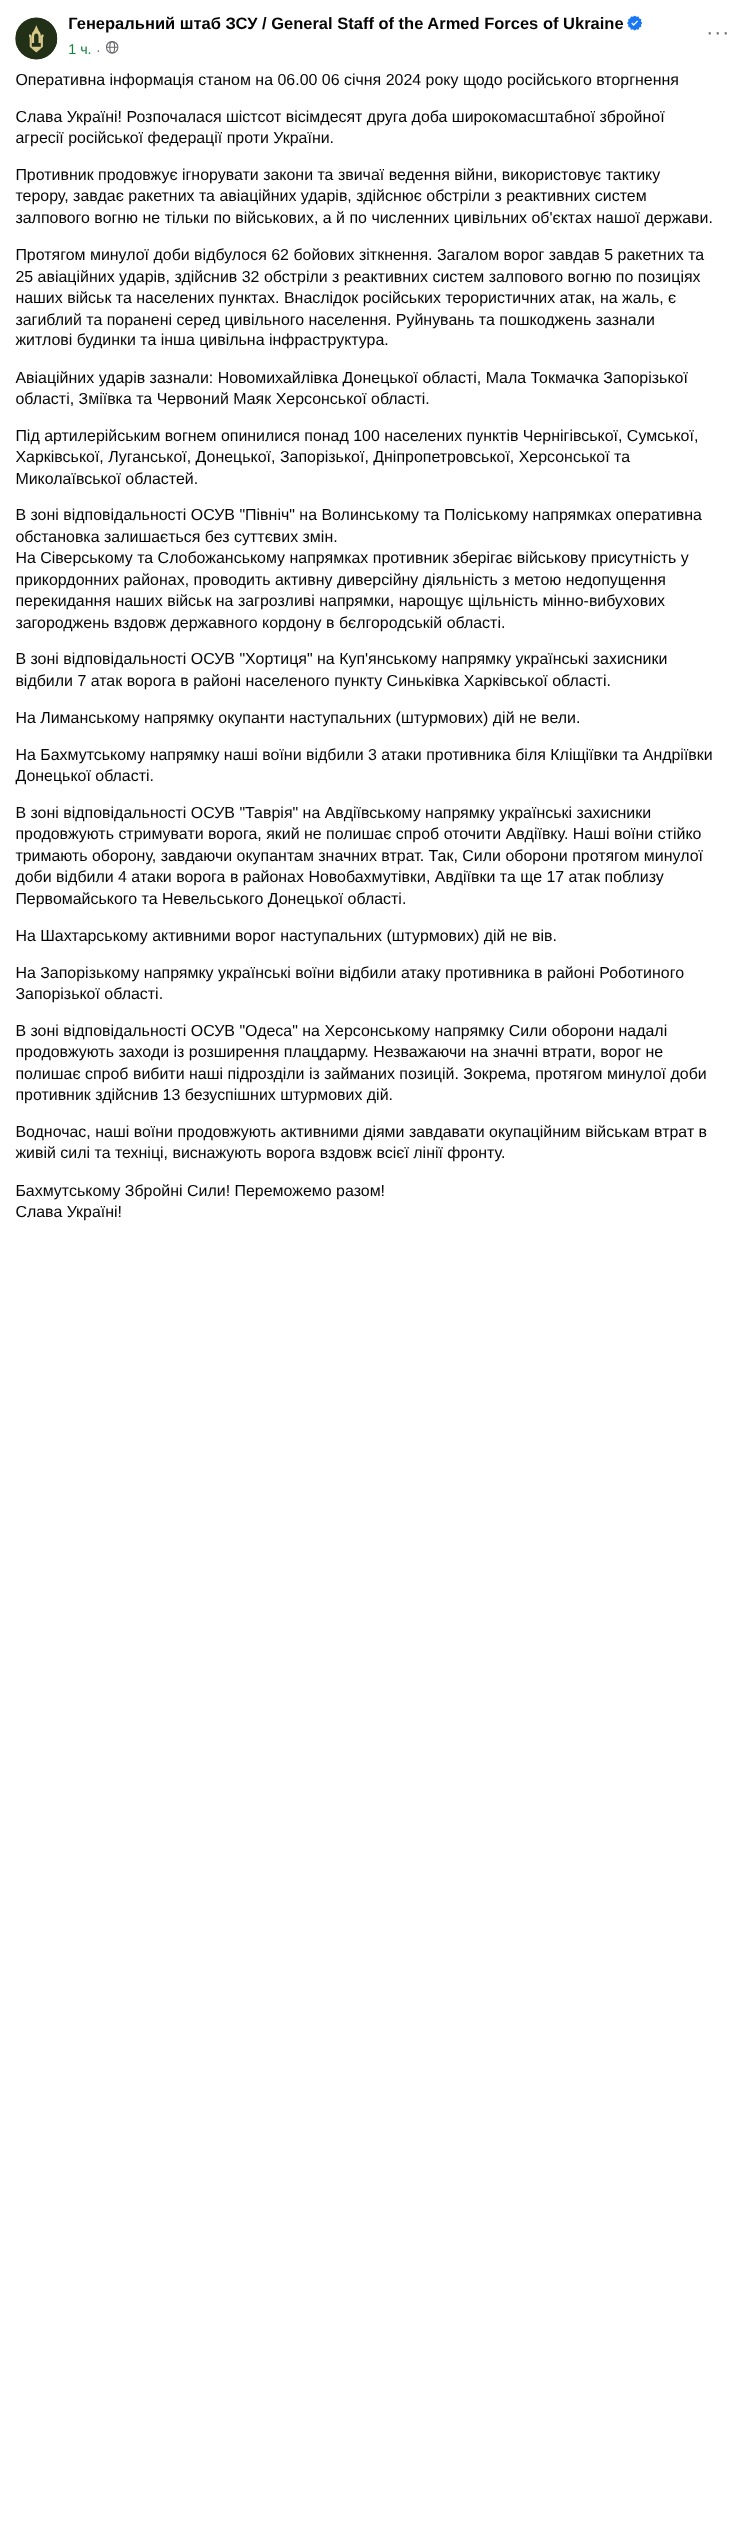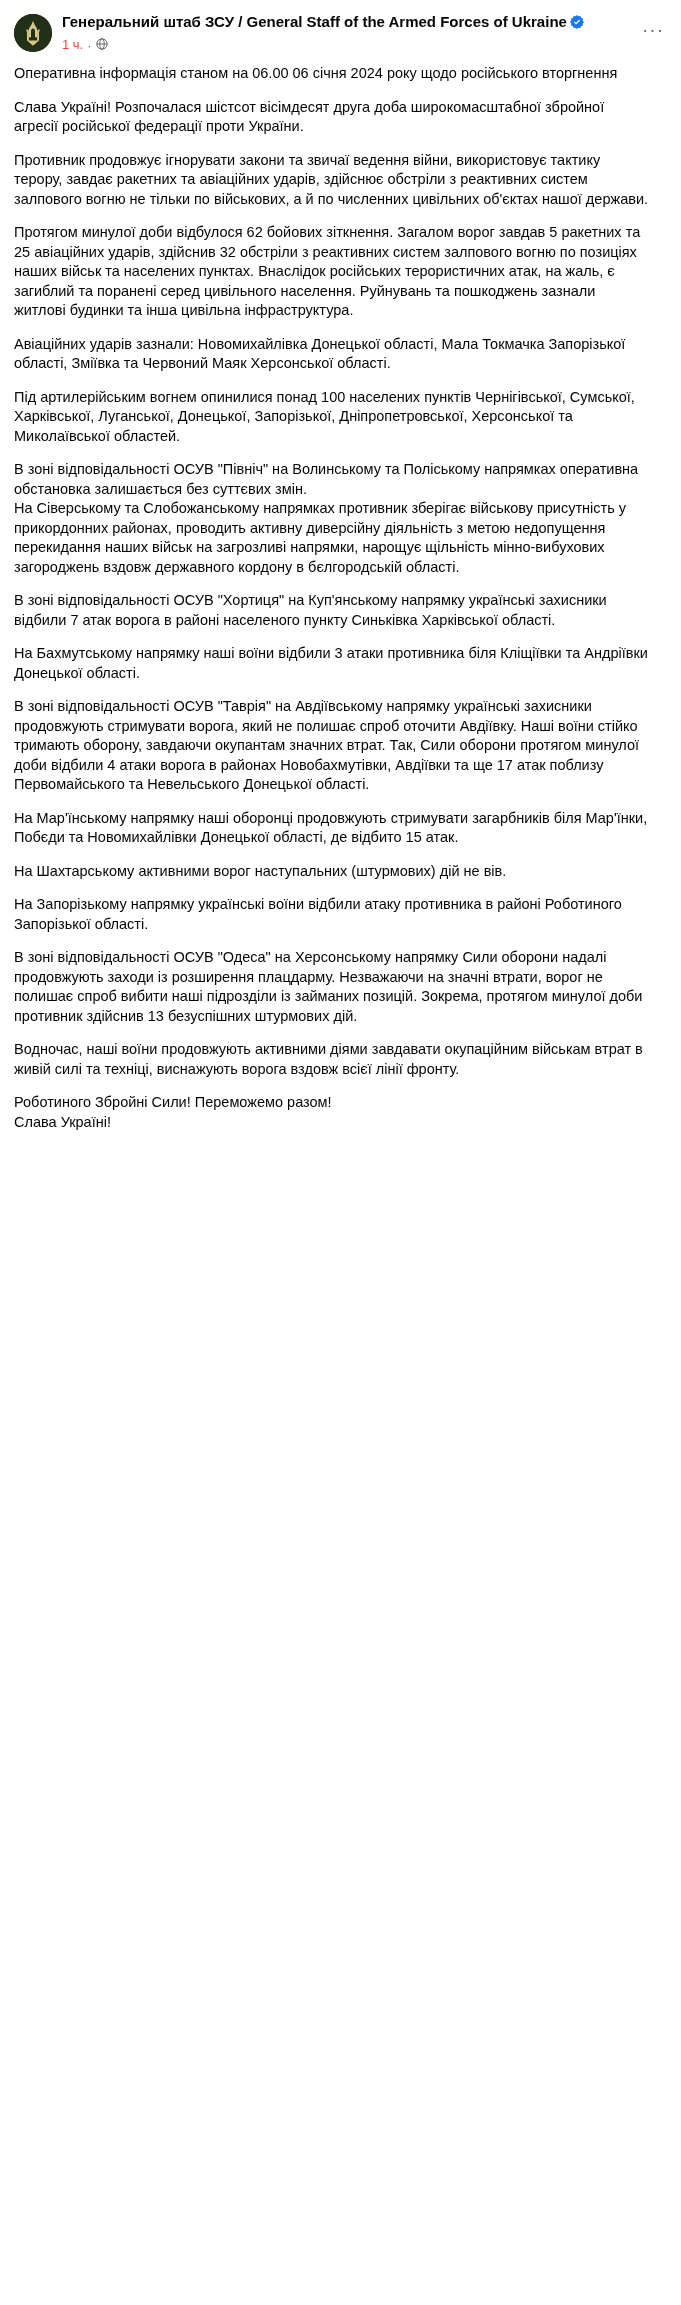--- a/index.html
+++ b/index.html
@@ -14,21 +14,21 @@
     -webkit-font-smoothing: antialiased;
   }
   .post {
     width: 681px;
     box-sizing: border-box;
     background: #ffffff;
     padding: 0;
   }
   .post-header {
     display: flex;
-    align-items: center;
+    align-items: flex-end;
     padding: 12px 30px 6px 14px;
     position: relative;
   }
   .avatar {
     width: 38px;
     height: 38px;
     min-width: 38px;
     border-radius: 50%;
     background: #2d3a1f;
     margin-right: 10px;
@@ -55,21 +55,21 @@
     vertical-align: -2px;
     margin-left: 3px;
   }
   .meta-row {
     display: flex;
     align-items: center;
     margin-top: 3px;
   }
   .timestamp {
     font-size: 13px;
-    color: #ef4444;
+    color: #15803d;
     line-height: 16px;
   }
   .meta-dot {
     color: #65676b;
     font-size: 13px;
     margin: 0 4px;
   }
   .globe-icon { display: inline-block; vertical-align: -2px; }
   .menu-button {
     position: absolute;
@@ -144,24 +144,24 @@
   <div class="post-body">
     <p>Оперативна інформація станом на 06.00 06 січня 2024 року щодо російського вторгнення</p>
     <p>Слава Україні! Розпочалася шістсот вісімдесят друга доба широкомасштабної збройної агресії російської федерації проти України.</p>
     <p>Противник продовжує ігнорувати закони та звичаї ведення війни, використовує тактику терору, завдає ракетних та авіаційних ударів, здійснює обстріли з реактивних систем залпового вогню не тільки по військових, а й по численних цивільних об'єктах нашої держави.</p>
     <p>Протягом минулої доби відбулося 62 бойових зіткнення. Загалом ворог завдав 5 ракетних та 25 авіаційних ударів, здійснив 32 обстріли з реактивних систем залпового вогню по позиціях наших військ та населених пунктах. Внаслідок російських терористичних атак, на жаль, є загиблий та поранені серед цивільного населення. Руйнувань та пошкоджень зазнали житлові будинки та інша цивільна інфраструктура.</p>
     <p>Авіаційних ударів зазнали: Новомихайлівка Донецької області, Мала Токмачка Запорізької області, Зміївка та Червоний Маяк Херсонської області.</p>
     <p>Під артилерійським вогнем опинилися понад 100 населених пунктів Чернігівської, Сумської, Харківської, Луганської, Донецької, Запорізької, Дніпропетровської, Херсонської та Миколаївської областей.</p>
     <p>В зоні відповідальності ОСУВ "Північ" на Волинському та Поліському напрямках оперативна обстановка залишається без суттєвих змін.
 На Сіверському та Слобожанському напрямках противник зберігає військову присутність у прикордонних районах, проводить активну диверсійну діяльність з метою недопущення перекидання наших військ на загрозливі напрямки, нарощує щільність мінно-вибухових загороджень вздовж державного кордону в бєлгородській області.</p>
     <p>В зоні відповідальності ОСУВ "Хортиця" на Куп'янському напрямку українські захисники відбили 7 атак ворога в районі населеного пункту Синьківка Харківської області.</p>
+    <p>На Лиманському напрямку окупанти наступальних (штурмових) дій не вели.</p>
     <p>На Бахмутському напрямку наші воїни відбили 3 атаки противника біля Кліщіївки та Андріївки Донецької області.</p>
     <p>В зоні відповідальності ОСУВ "Таврія" на Авдіївському напрямку українські захисники продовжують стримувати ворога, який не полишає спроб оточити Авдіївку. Наші воїни стійко тримають оборону, завдаючи окупантам значних втрат. Так, Сили оборони протягом минулої доби відбили 4 атаки ворога в районах Новобахмутівки, Авдіївки та ще 17 атак поблизу Первомайського та Невельського Донецької області.</p>
-    <p>На Мар'їнському напрямку наші оборонці продовжують стримувати загарбників біля Мар'їнки, Побєди та Новомихайлівки Донецької області, де відбито 15 атак.</p>
     <p>На Шахтарському активними ворог наступальних (штурмових) дій не вів.</p>
     <p>На Запорізькому напрямку українські воїни відбили атаку противника в районі Роботиного Запорізької області.</p>
     <p>В зоні відповідальності ОСУВ "Одеса" на Херсонському напрямку Сили оборони надалі продовжують заходи із розширення плацдарму. Незважаючи на значні втрати, ворог не полишає спроб вибити наші підрозділи із займаних позицій. Зокрема, протягом минулої доби противник здійснив 13 безуспішних штурмових дій.</p>
     <p>Водночас, наші воїни продовжують активними діями завдавати окупаційним військам втрат в живій силі та техніці, виснажують ворога вздовж всієї лінії фронту.</p>
-    <p>Роботиного Збройні Сили! Переможемо разом!
+    <p>Бахмутському Збройні Сили! Переможемо разом!
 Слава Україні!</p>
   </div>
 
 </div>
 
 </body></html>

